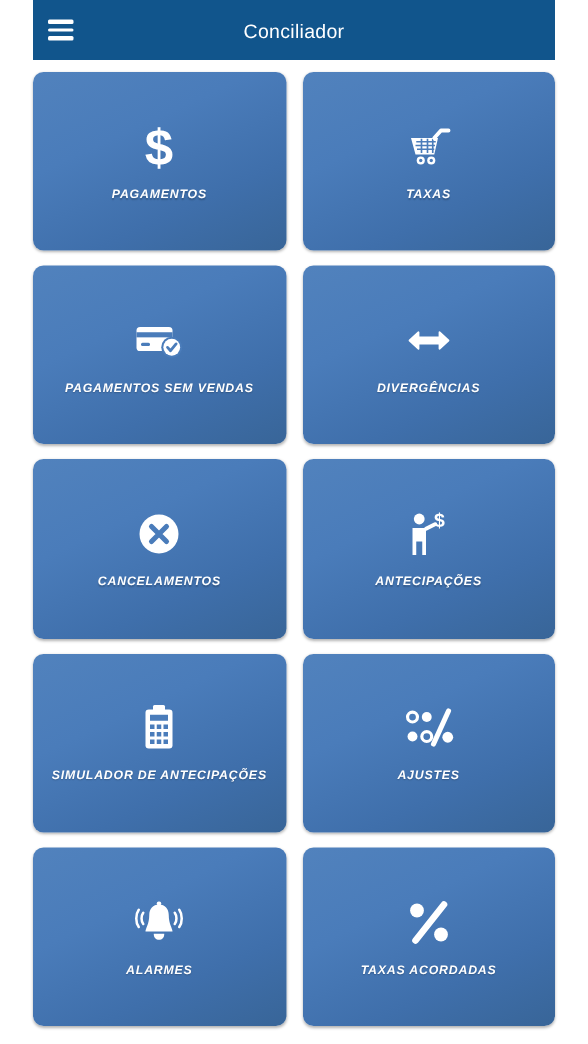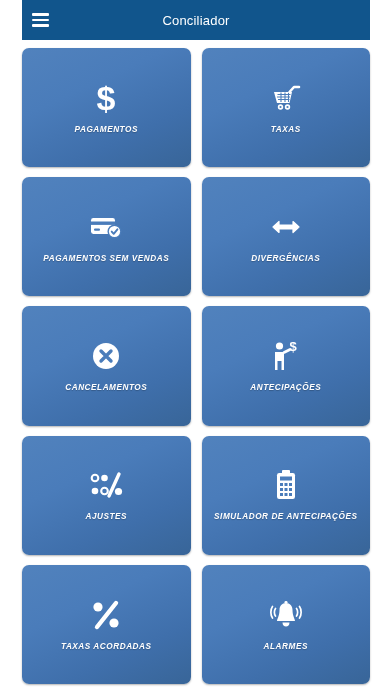--- a/index.html
+++ b/index.html
@@ -188,34 +188,20 @@
       <div class="tile">
         <div class="tile-icon">
           <svg width="30" height="32" viewBox="0 0 30 32">
             <circle cx="8.5" cy="6" r="3.6" fill="#ffffff"></circle>
             <path d="M4 12 L13 12 L13 30 L10.5 30 L10.5 21 L6.5 21 L6.5 30 L4 30 Z" fill="#ffffff"></path>
             <path d="M13 12.5 L19 9.5" stroke="#ffffff" stroke-width="2.6" stroke-linecap="round"></path>
             <text x="22" y="11" text-anchor="middle" font-family="Liberation Sans, sans-serif" font-size="13" font-weight="bold" fill="#ffffff">$</text>
           </svg>
         </div>
         <div class="tile-label">ANTECIPAÇÕES</div>
-      </div>
-
-      <div class="tile">
-        <div class="tile-icon">
-          <svg width="34" height="30" viewBox="0 0 34 30">
-            <circle cx="6" cy="8" r="3.3" fill="none" stroke="#ffffff" stroke-width="2.1"></circle>
-            <circle cx="6" cy="21" r="3.3" fill="#ffffff"></circle>
-            <circle cx="15.5" cy="8" r="3.3" fill="#ffffff"></circle>
-            <circle cx="15.5" cy="21" r="3.3" fill="none" stroke="#ffffff" stroke-width="2.1"></circle>
-            <path d="M30 4 L20 26" stroke="#ffffff" stroke-width="3.4" stroke-linecap="round"></path>
-            <circle cx="29.5" cy="21.5" r="3.6" fill="#ffffff"></circle>
-          </svg>
-        </div>
-        <div class="tile-label">AJUSTES</div>
       </div>
 
       <div class="tile">
         <div class="tile-icon">
           <svg width="24" height="32" viewBox="0 0 24 32">
             <rect x="8" y="1" width="8" height="4" rx="1" fill="#ffffff"></rect>
             <rect x="3" y="4" width="18" height="26" rx="2.2" fill="#ffffff"></rect>
             <rect x="6" y="7.5" width="12" height="4" fill="#4a7cba"></rect>
             <rect x="6" y="14" width="3" height="3" fill="#4a7cba"></rect>
             <rect x="10.5" y="14" width="3" height="3" fill="#4a7cba"></rect>
@@ -224,43 +210,57 @@
             <rect x="10.5" y="19" width="3" height="3" fill="#4a7cba"></rect>
             <rect x="15" y="19" width="3" height="3" fill="#4a7cba"></rect>
             <rect x="6" y="24" width="3" height="3" fill="#4a7cba"></rect>
             <rect x="10.5" y="24" width="3" height="3" fill="#4a7cba"></rect>
             <rect x="15" y="24" width="3" height="3" fill="#4a7cba"></rect>
           </svg>
         </div>
         <div class="tile-label">SIMULADOR DE ANTECIPAÇÕES</div>
       </div>
 
-
-      <div class="tile">
-        <div class="tile-icon">
-          <svg width="30" height="32" viewBox="0 0 30 32">
-            <circle cx="7" cy="8" r="4.6" fill="#ffffff"></circle>
-            <path d="M25 4 L6 28" stroke="#ffffff" stroke-width="4.4" stroke-linecap="round"></path>
-            <circle cx="23" cy="24" r="4.6" fill="#ffffff"></circle>
-          </svg>
-        </div>
-        <div class="tile-label">TAXAS ACORDADAS</div>
-      </div>
+      <div class="tile">
+        <div class="tile-icon">
+          <svg width="34" height="30" viewBox="0 0 34 30">
+            <circle cx="6" cy="8" r="3.3" fill="none" stroke="#ffffff" stroke-width="2.1"></circle>
+            <circle cx="6" cy="21" r="3.3" fill="#ffffff"></circle>
+            <circle cx="15.5" cy="8" r="3.3" fill="#ffffff"></circle>
+            <circle cx="15.5" cy="21" r="3.3" fill="none" stroke="#ffffff" stroke-width="2.1"></circle>
+            <path d="M30 4 L20 26" stroke="#ffffff" stroke-width="3.4" stroke-linecap="round"></path>
+            <circle cx="29.5" cy="21.5" r="3.6" fill="#ffffff"></circle>
+          </svg>
+        </div>
+        <div class="tile-label">AJUSTES</div>
+      </div>
+
 
       <div class="tile">
         <div class="tile-icon">
           <svg width="34" height="30" viewBox="0 0 34 30">
             <path d="M17 3 C13 3 10.5 6 10.5 10 C10.5 16 8 19 8 21 L26 21
                      C26 19 23.5 16 23.5 10 C23.5 6 21 3 17 3 Z" fill="#ffffff"></path>
             <rect x="15.5" y="1" width="3" height="2.6" rx="1.3" fill="#ffffff"></rect>
             <path d="M13.5 22.5 C13.5 25.2 15 26.5 17 26.5 C19 26.5 20.5 25.2 20.5 22.5 Z" fill="#ffffff"></path>
             <path d="M6.5 8.5 C5 10.5 5 14 6.5 16" stroke="#ffffff" stroke-width="1.7" fill="none" stroke-linecap="round"></path>
             <path d="M3.5 6.5 C1.3 9.5 1.3 15 3.5 18" stroke="#ffffff" stroke-width="1.7" fill="none" stroke-linecap="round"></path>
             <path d="M27.5 8.5 C29 10.5 29 14 27.5 16" stroke="#ffffff" stroke-width="1.7" fill="none" stroke-linecap="round"></path>
             <path d="M30.5 6.5 C32.7 9.5 32.7 15 30.5 18" stroke="#ffffff" stroke-width="1.7" fill="none" stroke-linecap="round"></path>
           </svg>
         </div>
         <div class="tile-label">ALARMES</div>
       </div>
 
+      <div class="tile">
+        <div class="tile-icon">
+          <svg width="30" height="32" viewBox="0 0 30 32">
+            <circle cx="7" cy="8" r="4.6" fill="#ffffff"></circle>
+            <path d="M25 4 L6 28" stroke="#ffffff" stroke-width="4.4" stroke-linecap="round"></path>
+            <circle cx="23" cy="24" r="4.6" fill="#ffffff"></circle>
+          </svg>
+        </div>
+        <div class="tile-label">TAXAS ACORDADAS</div>
+      </div>
+
     </div>
   </div>
 </div>
 
 </body></html>

